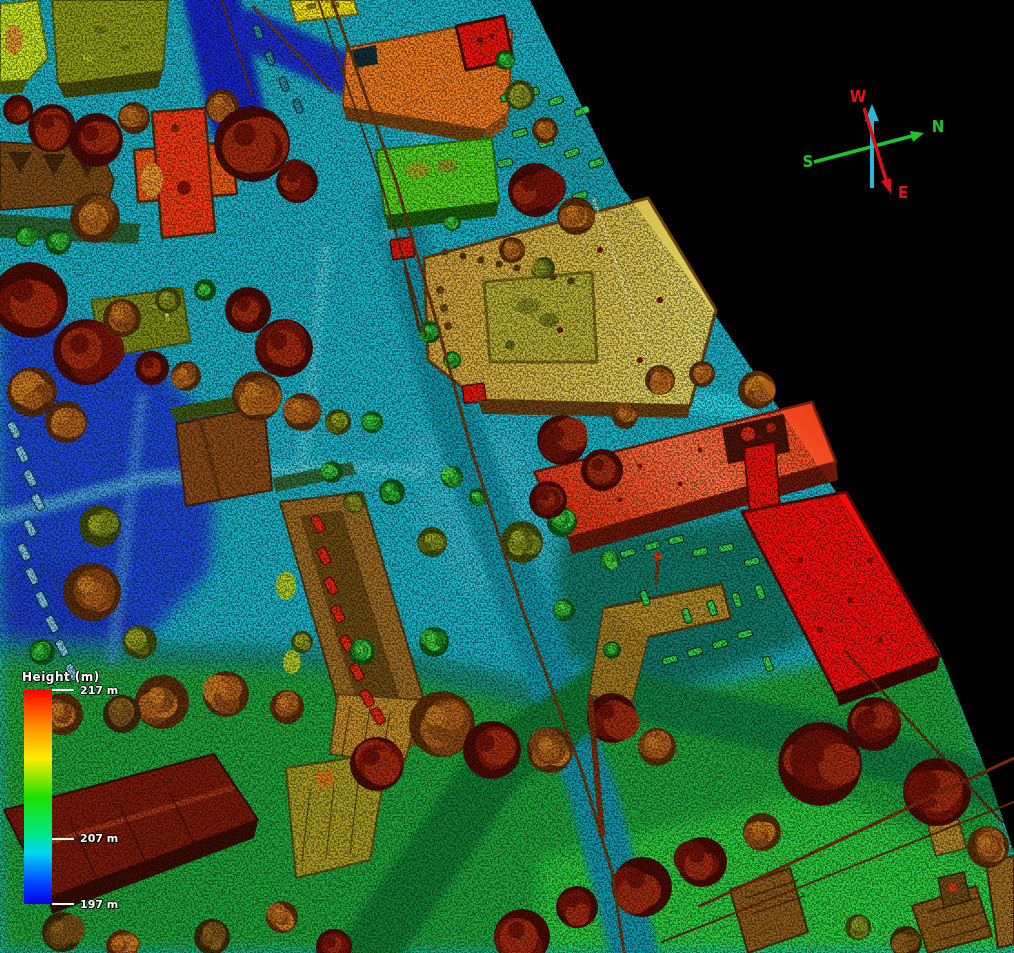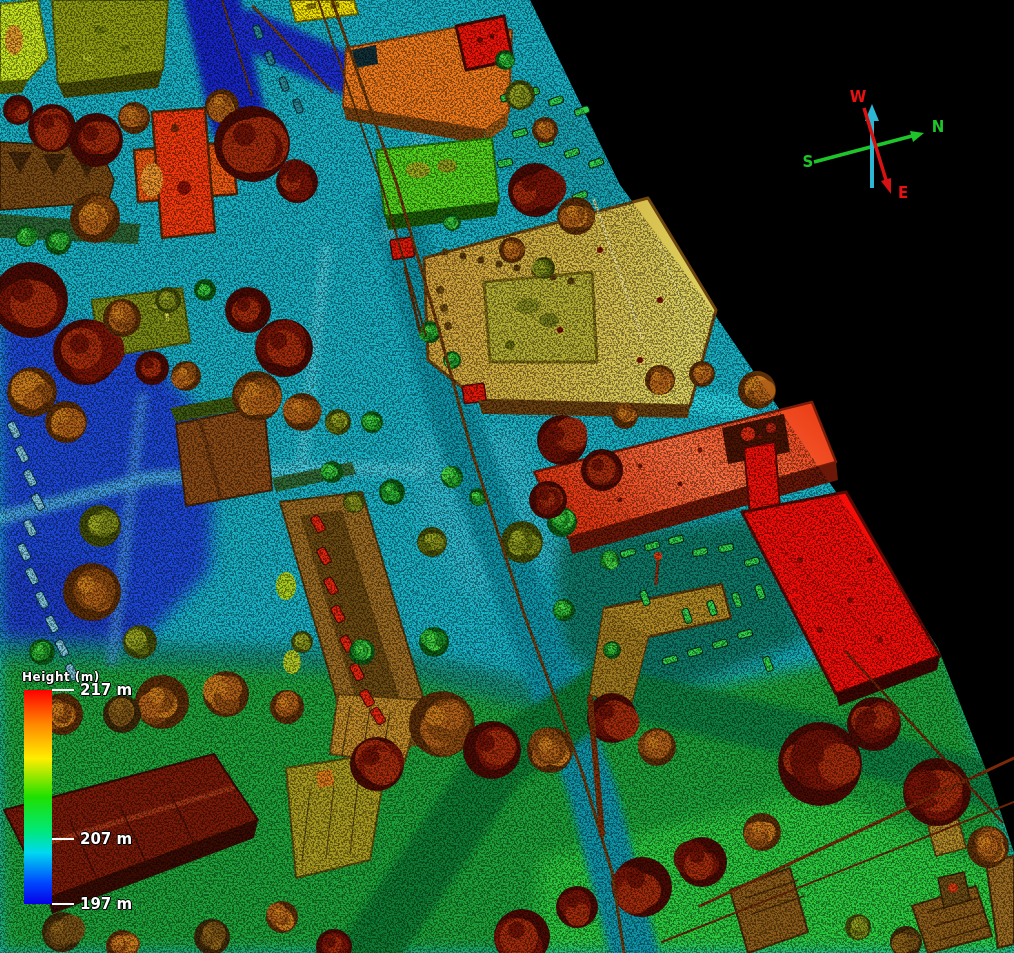--- a/index.html
+++ b/index.html
@@ -6,21 +6,21 @@
   #stage{position:relative;width:1014px;height:953px;overflow:hidden;background:#000;
          font-family:"DejaVu Sans","Liberation Sans",sans-serif;}
   #scene{position:absolute;left:0;top:0;}
   .legend{position:absolute;left:22px;top:670px;z-index:10;width:140px;}
   .legend-title{font-size:12px;font-weight:bold;color:#fff;letter-spacing:.5px;
     text-shadow:-1px 0 #000,1px 0 #000,0 -1px #000,0 1px #000,1px 1px #000;}
   .legend-body{position:relative;margin-top:6px;height:224px;}
   .legend-bar{position:absolute;left:2px;top:0;width:28px;height:214px;}
   .legend-tick{position:absolute;left:30px;height:2px;display:flex;align-items:center;}
   .legend-tick .tickline{display:inline-block;width:22px;height:2px;background:#fff;}
-  .legend-tick .ticklabel{margin-left:6px;font-size:15px;font-weight:bold;color:#fff;white-space:nowrap;
+  .legend-tick .ticklabel{margin-left:6px;font-size:11px;font-weight:bold;color:#fff;white-space:nowrap;
     text-shadow:-1px 0 #000,1px 0 #000,0 -1px #000,0 1px #000,1px 1px #000;}
   .compass{position:absolute;left:798px;top:86px;z-index:10;}
   .compass text{font-size:15px;font-weight:bold;paint-order:stroke;stroke:#000;stroke-width:2px;}
 </style>
 </head>
 <body>
 
 <div id="stage">
   <div id="scene"><svg width="1014" height="953" viewBox="0 0 1014 953">
         <defs>

